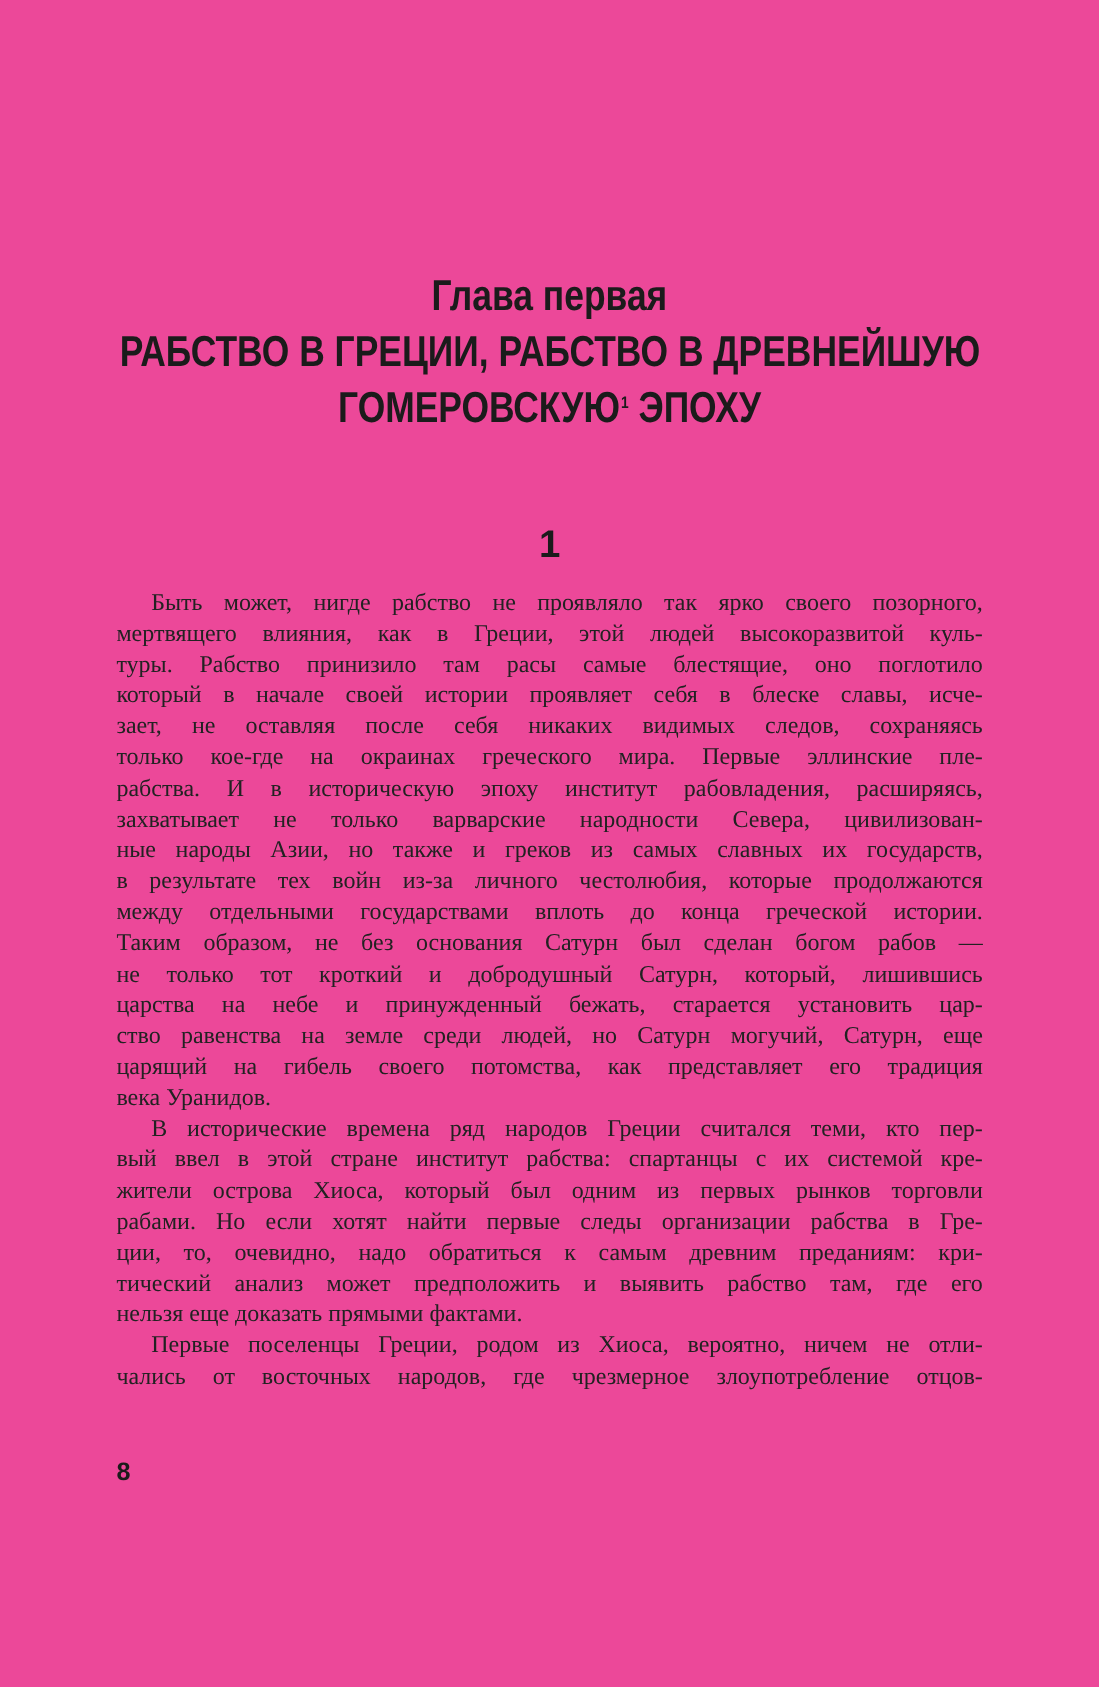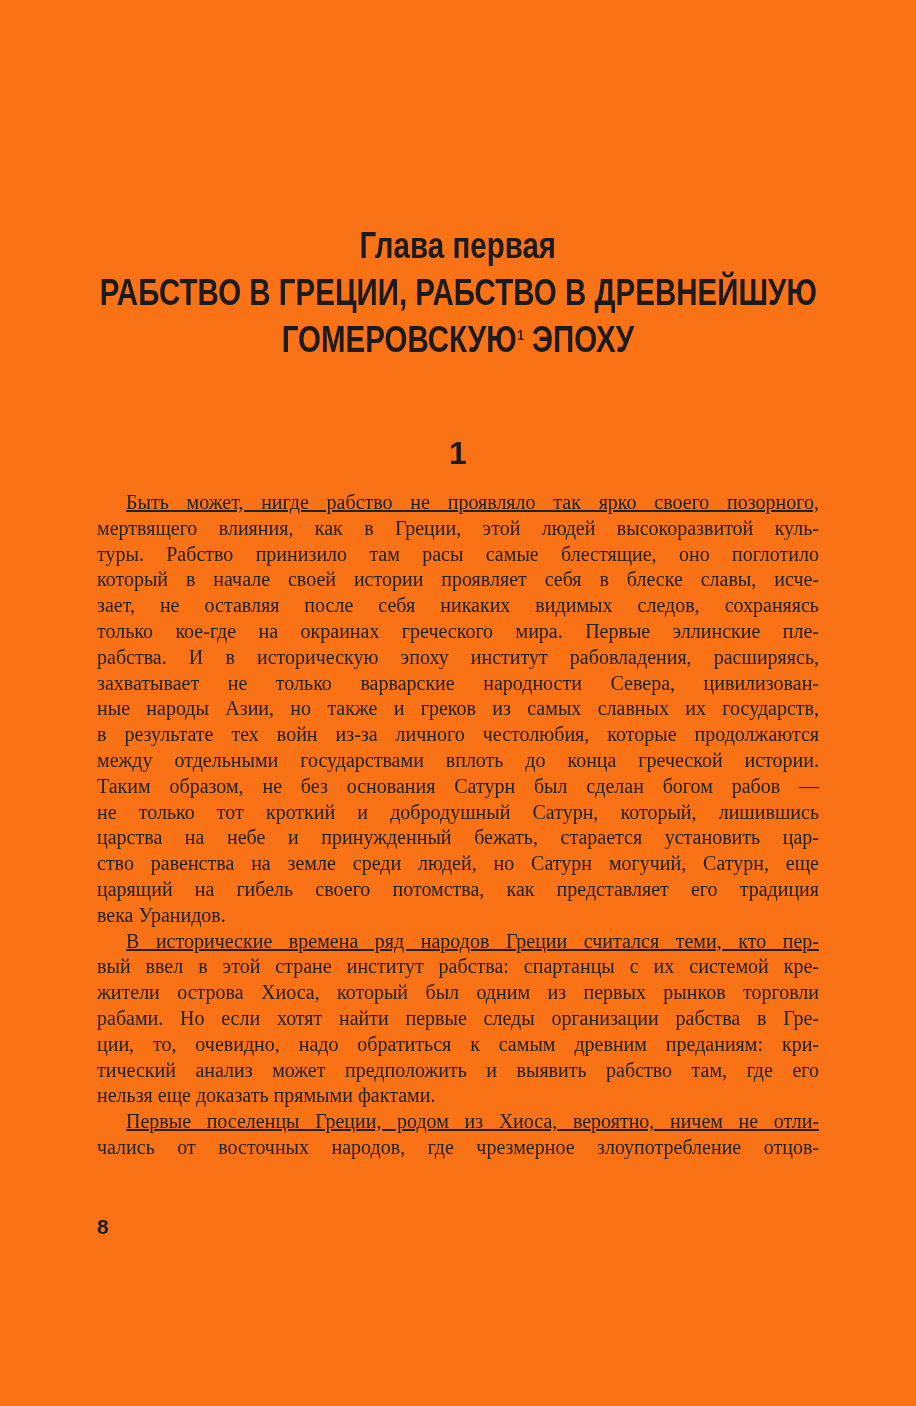--- a/index.html
+++ b/index.html
@@ -5,21 +5,21 @@
   html, body {
     margin: 0;
     padding: 0;
     background: #ffffff;
   }
   .page {
     position: relative;
     width: 916px;
     height: 1406px;
     margin: 0;
-    background: #f97316;
+    background: #ec4899;
     color: #1e1e1e;
     box-sizing: border-box;
     padding-top: 222px;
     overflow: hidden;
   }
   
   .chapter-heading {
     margin: 0;
     text-align: center;
     font-family: "Liberation Sans", sans-serif;
@@ -60,21 +60,20 @@
   }
   .line {
     text-align: justify;
     text-align-last: justify;
   }
   .line.flush {
     text-align-last: left;
   }
   .line.first {
     text-indent: 29px;
-    text-decoration: underline;
   }
   .page-footer {
     margin: 55px 0 0 97px;
   }
   .page-number {
     font-family: "Liberation Sans", sans-serif;
     font-weight: 700;
     font-size: 21px;
     line-height: 22px;
     color: #1b1b1b;

